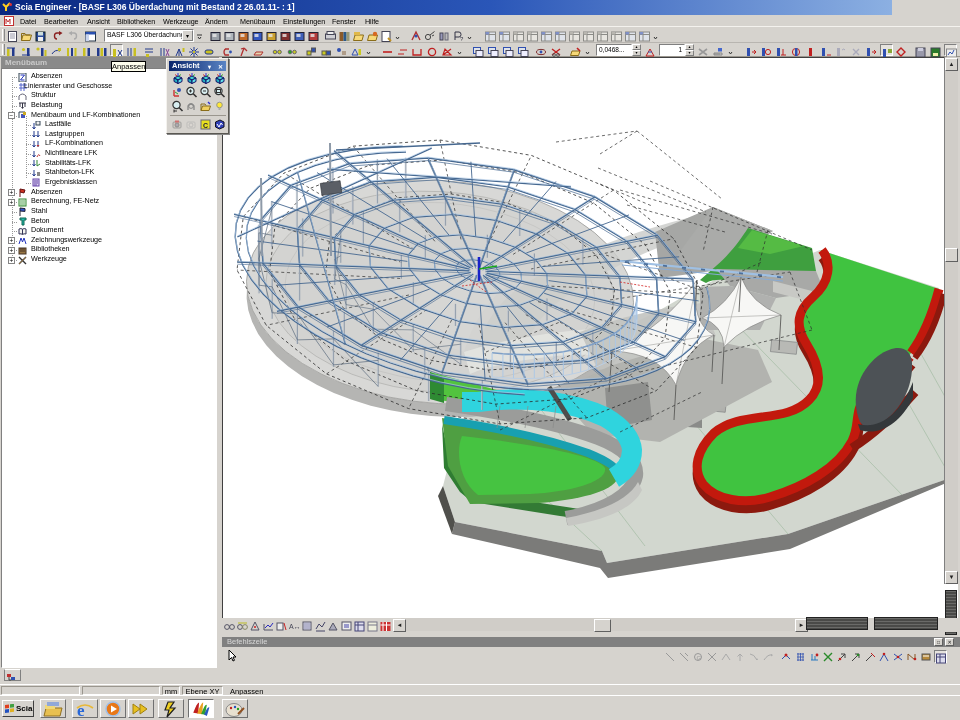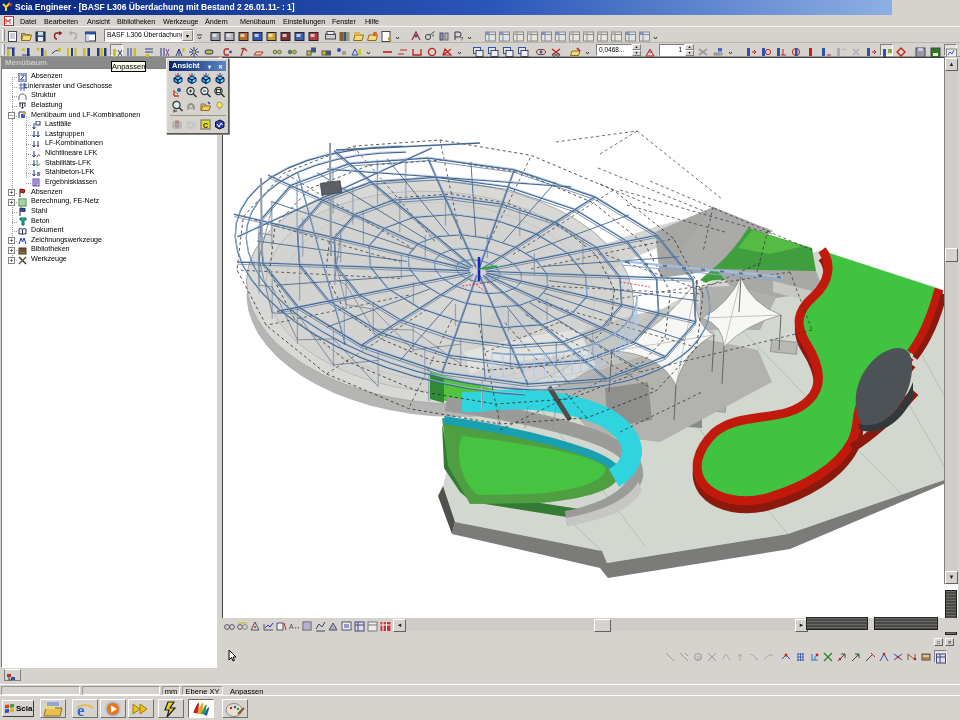--- a/index.html
+++ b/index.html
@@ -1049,20 +1049,21 @@
     </svg></div>
 <div class="tbic" style="left:392px;top:619px;width:9px;height:13px;"><svg width="9" height="13" viewBox="0 0 9 13">
       <path d="M6,3 L3,6.5 L6,10" fill="none" stroke="#222"></path>
     </svg></div>
 <div class="sbtn" style="left:393px;top:619px">◄</div>
 <div class="sbtn" style="left:594px;top:619px;width:17px"></div>
 <div class="sbtn" style="left:795px;top:619px">►</div>
 <div class="darkbox" style="left:806px;top:617px;width:62px;height:13px"></div>
 <div class="darkbox" style="left:874px;top:617px;width:64px;height:13px"></div>
 <div class="abs cmdpanel">
+    <div class="cmdhead">Befehlszeile</div>
 <div class="sbtn" style="left:712px;top:2px;width:9px;height:8px;font-size:5px;line-height:7px">□</div>
 <div class="sbtn" style="left:723px;top:2px;width:9px;height:8px;font-size:5px;line-height:7px">✕</div>
 <svg style="position:absolute;left:4px;top:13px" width="13" height="15" viewBox="0 0 13 15">
       <path d="M3,1 L3,11 L5.5,8.5 L7,12 L8.5,11.3 L7,8 L10,8 Z" fill="#fff" stroke="#000"></path>
     </svg>
   </div>
 <div class="tbic" style="left:664px;top:650px;width:13px;height:13px;"><svg width="13" height="13" viewBox="0 0 13 13">
       <path d="M2,2 l8,8" stroke="#999"></path>
     </svg></div>
 <div class="tbic" style="left:678px;top:650px;width:13px;height:13px;"><svg width="13" height="13" viewBox="0 0 13 13">

